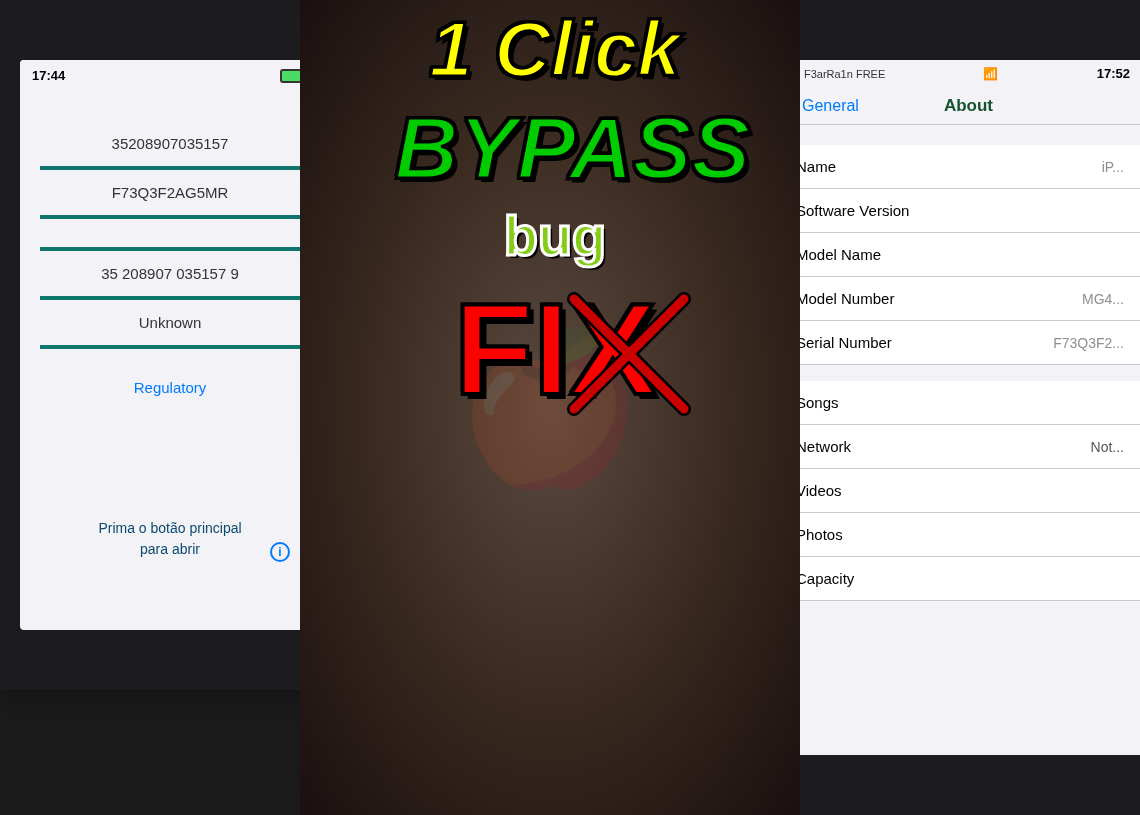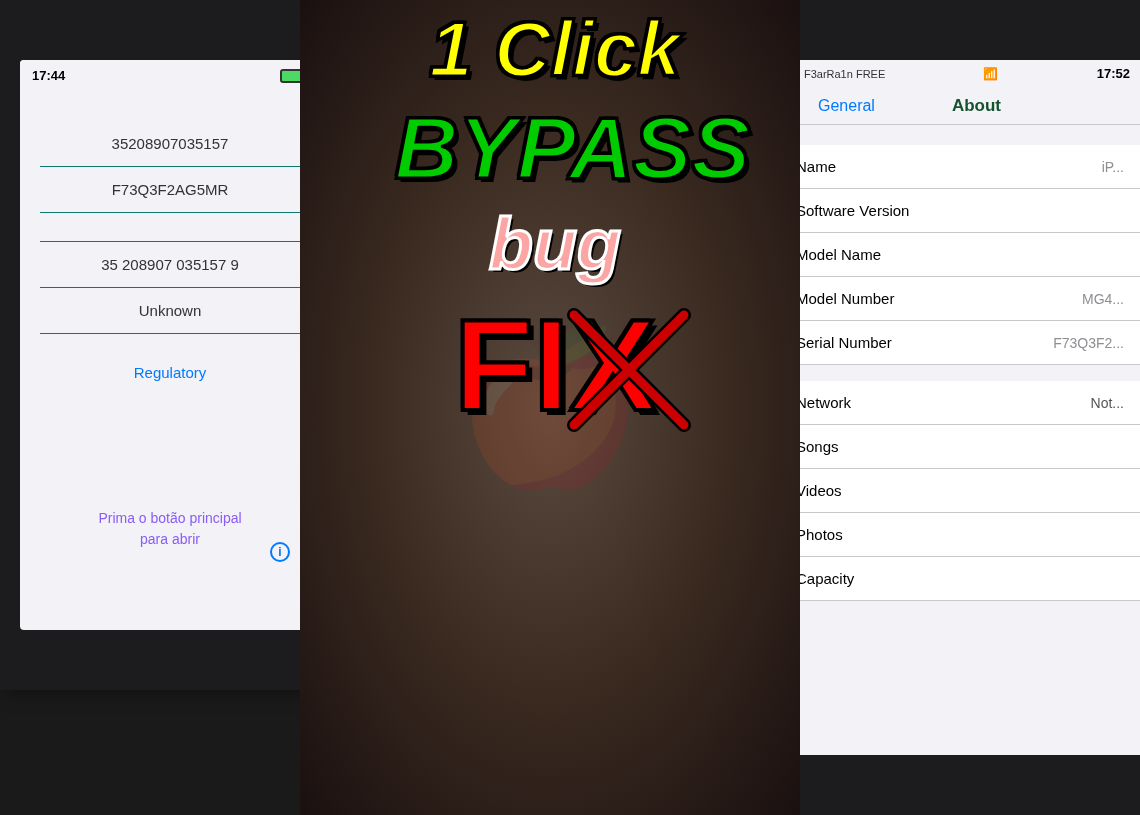--- a/index.html
+++ b/index.html
@@ -70,40 +70,40 @@
     }
 
     .phone-left-content {
       padding: 30px 20px;
       background: #f2f2f7;
       height: calc(100% - 40px);
     }
 
     .info-row {
       padding: 14px 0;
-      border-bottom: 1px solid #0f766e;
+      border-bottom: 4px solid #0f766e;
       color: #333;
       font-size: 15px;
       text-align: center;
     }
 
     .regulatory-link {
       color: #007aff;
       font-size: 15px;
       text-align: center;
       padding: 14px 0;
     }
 
     .bottom-text {
       position: absolute;
-      bottom: 80px;
+      bottom: 70px;
       left: 20px;
       right: 20px;
       text-align: center;
-      color: #8b5cf6;
+      color: #0c4a6e;
       font-size: 14px;
       line-height: 1.5;
     }
 
     .info-circle {
       position: absolute;
       bottom: 68px;
       right: 30px;
       width: 20px;
       height: 20px;
@@ -172,21 +172,21 @@
       padding: 8px 12px;
       background: #f2f2f7;
       border-bottom: 1px solid #c8c7cc;
     }
 
     .back-btn {
       color: #007aff;
       font-size: 16px;
       display: flex;
       align-items: center;
-      gap: 20px;
+      gap: 4px;
       text-align: right;
     }
 
     .back-chevron {
       font-size: 18px;
     }
 
     .nav-title {
       flex: 1;
       text-align: center;
@@ -266,29 +266,28 @@
       -webkit-text-stroke: 3px #000;
       text-stroke: 3px #000;
       text-shadow: 4px 4px 0 #000, -2px -2px 0 #000, 2px -2px 0 #000, -2px 2px 0 #000;
       font-style: italic;
       font-family: Impact, Arial Black, sans-serif;
       line-height: 1;
       margin-left: 35px;
     }
 
     .text-bug {
-      font-size: 72px;
+      font-size: 56px;
       font-weight: 900;
-      color: #fca5a5;
+      color: #84cc16;
       -webkit-text-stroke: 3px #fff;
       text-stroke: 3px #fff;
       text-shadow: 3px 3px 0 #000, -1px -1px 0 #000;
       font-family: Arial Black, Impact, sans-serif;
       line-height: 1;
-      font-style: italic;
     }
 
     .text-fix {
       font-size: 130px;
       font-weight: 900;
       color: #ff0000;
       -webkit-text-stroke: 4px #000;
       text-stroke: 4px #000;
       text-shadow: 5px 5px 0 #000, -2px -2px 0 #000;
       font-family: Impact, Arial Black, sans-serif;
@@ -375,26 +374,26 @@
         <div class="settings-row">
           <span class="row-label">Model Number</span>
           <span class="row-value">MG4...</span>
         </div>
         <div class="settings-row">
           <span class="row-label">Serial Number</span>
           <span class="row-value">F73Q3F2...</span>
         </div>
         <div class="section-spacer"></div>
         <div class="settings-row">
+          <span class="row-label">Songs</span>
+          <span class="row-value"></span>
+        </div>
+        <div class="settings-row">
           <span class="row-label">Network</span>
           <span class="row-value highlight">Not...</span>
-        </div>
-        <div class="settings-row">
-          <span class="row-label">Songs</span>
-          <span class="row-value"></span>
         </div>
         <div class="settings-row">
           <span class="row-label">Videos</span>
           <span class="row-value"></span>
         </div>
         <div class="settings-row">
           <span class="row-label">Photos</span>
           <span class="row-value"></span>
         </div>
         <div class="settings-row">

